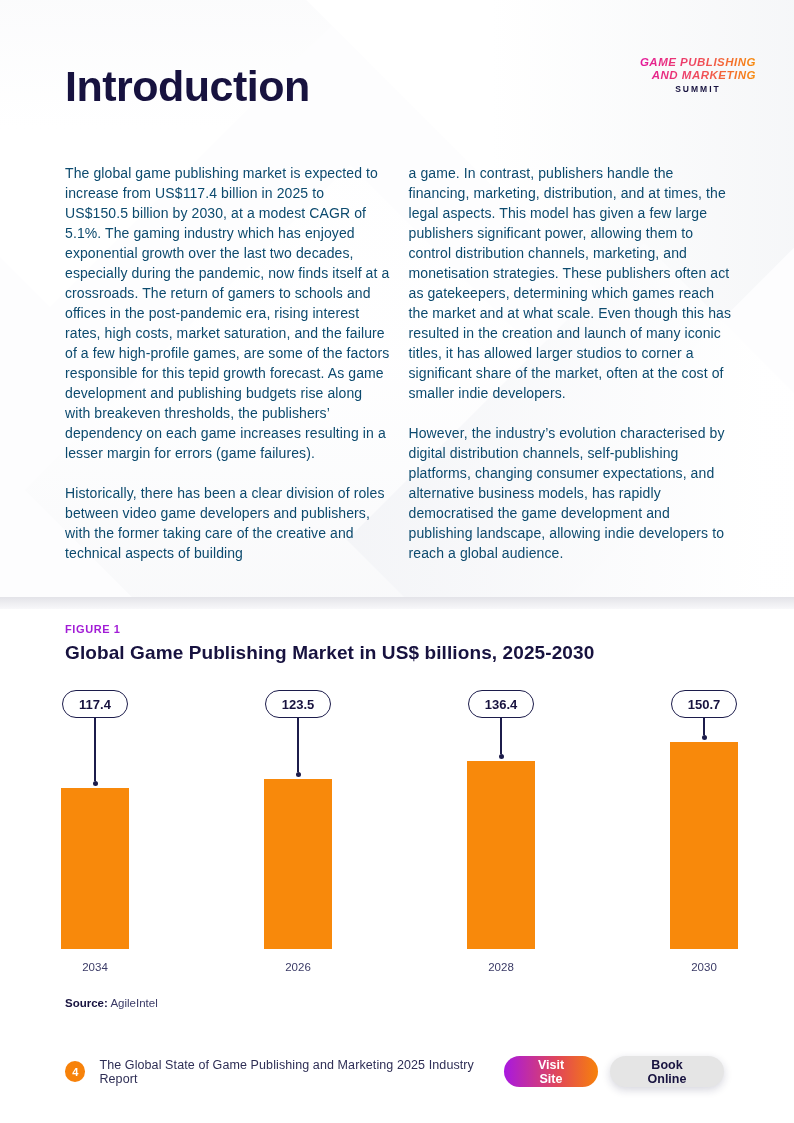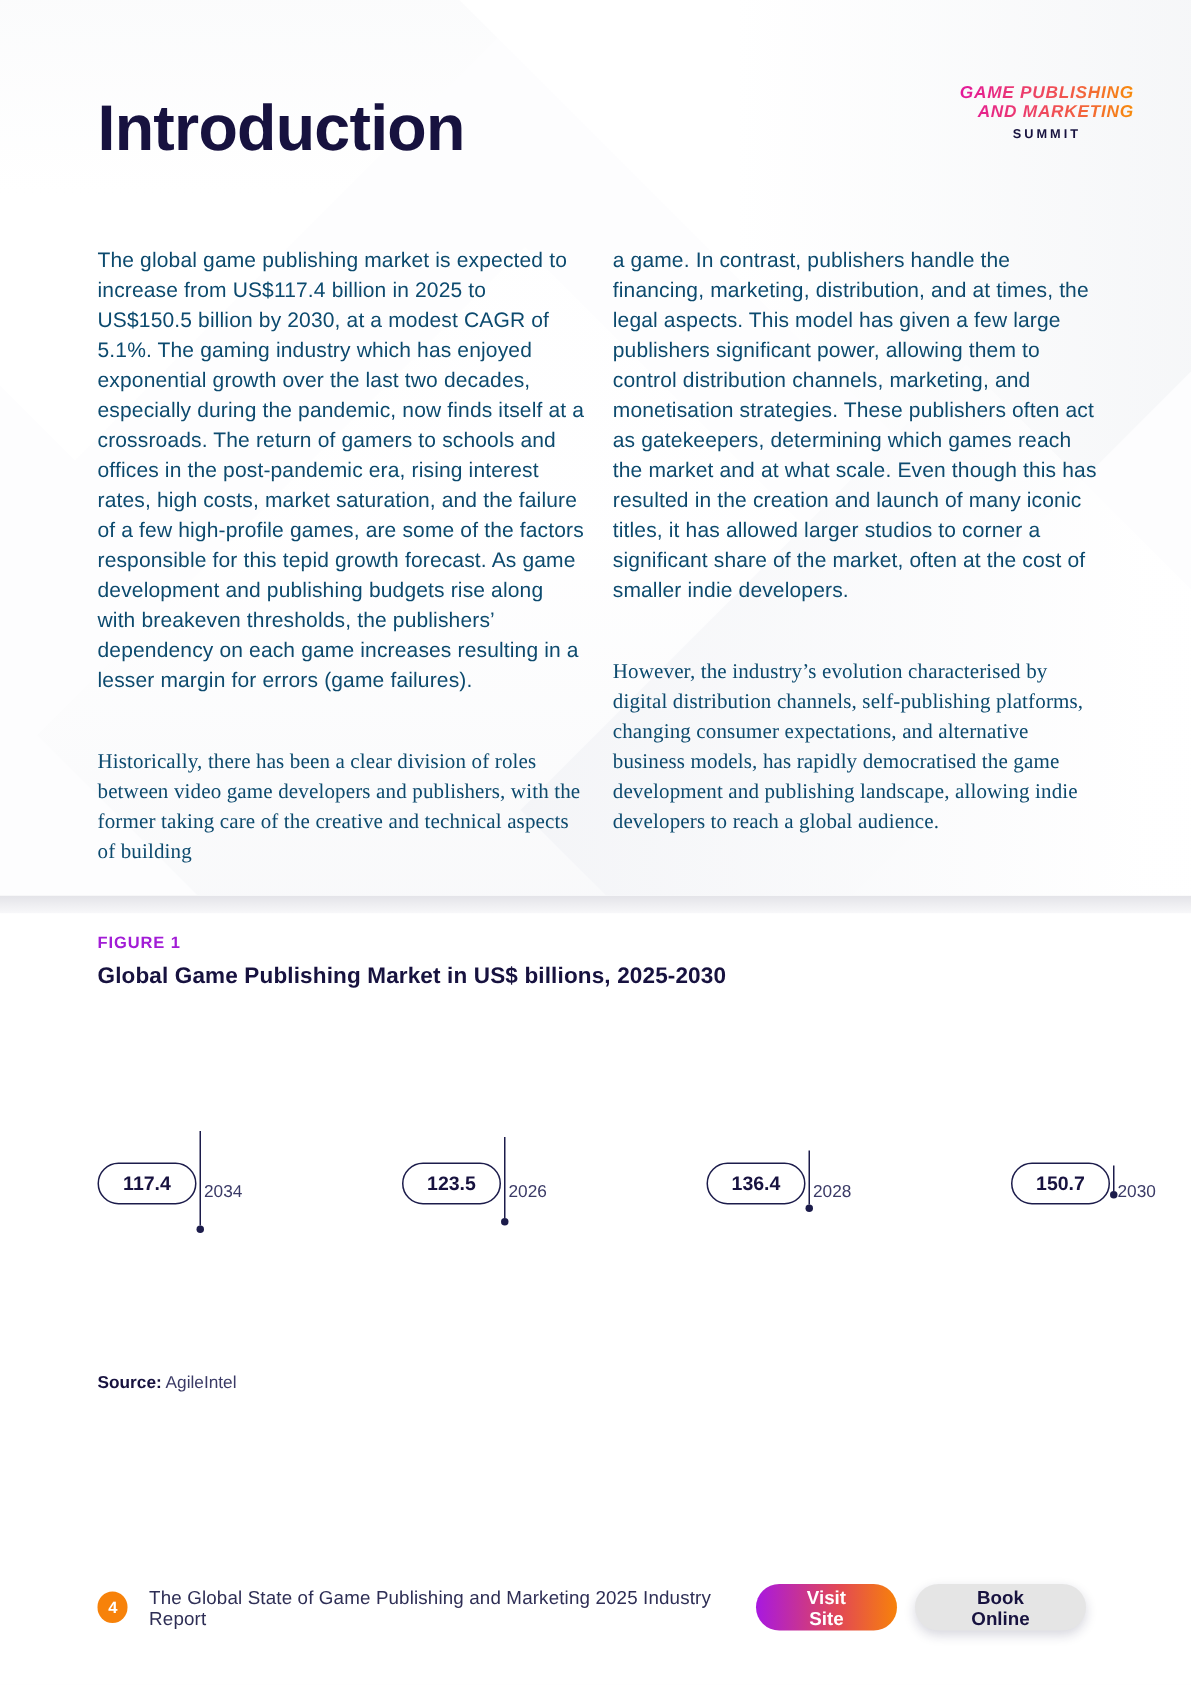--- a/index.html
+++ b/index.html
@@ -61,43 +61,43 @@
 
   .columns {
     display: flex; gap: 18px;
     margin-top: 52px;
   }
   .col { flex: 1; }
   .col p {
     font-size: 14px; line-height: 20px; color: #0c4a6e;
     letter-spacing: .1px;
   }
-  .col p + p { margin-top: 36px; font-family: Liberation Serif, serif; }
+  .col p + p { margin-top: 20px; }
 
   
   .section-divider {
     height: 12px;
     background: linear-gradient(180deg, #e3e3e8 0%, #efeff2 55%, #f8f8fa 100%);
   }
 
   
   .figure-section { padding: 14px 60px 0 65px; background: #ffffff; }
   .figure-label {
     font-size: 11px; font-weight: 800; letter-spacing: .6px;
     color: #a21cd6; text-transform: uppercase;
   }
   .figure-title {
     margin-top: 7px;
-    font-size: 15px; font-weight: 800; color: #17123f;
+    font-size: 19px; font-weight: 800; color: #17123f;
     letter-spacing: .1px;
   }
 
   .chart { margin-top: 26px; }
   .chart-row { display: flex; justify-content: space-between; }
-  .chart-col { width: 60px; display: flex; flex-direction: row; align-items: center; }
+  .chart-col { width: 60px; display: flex; flex-direction: column; align-items: center; }
   .value-pill {
     width: 66px; height: 28px;
     border: 1.6px solid #1c1c4b; border-radius: 14px;
     background: #ffffff;
     display: flex; align-items: center; justify-content: center;
     font-size: 13px; font-weight: 800; color: #17123f;
     flex-shrink: 0;
   }
   .connector { display: flex; flex-direction: column; align-items: center; }
   .connector .line { width: 1.6px; flex: 1; background: #1c1c4b; }

